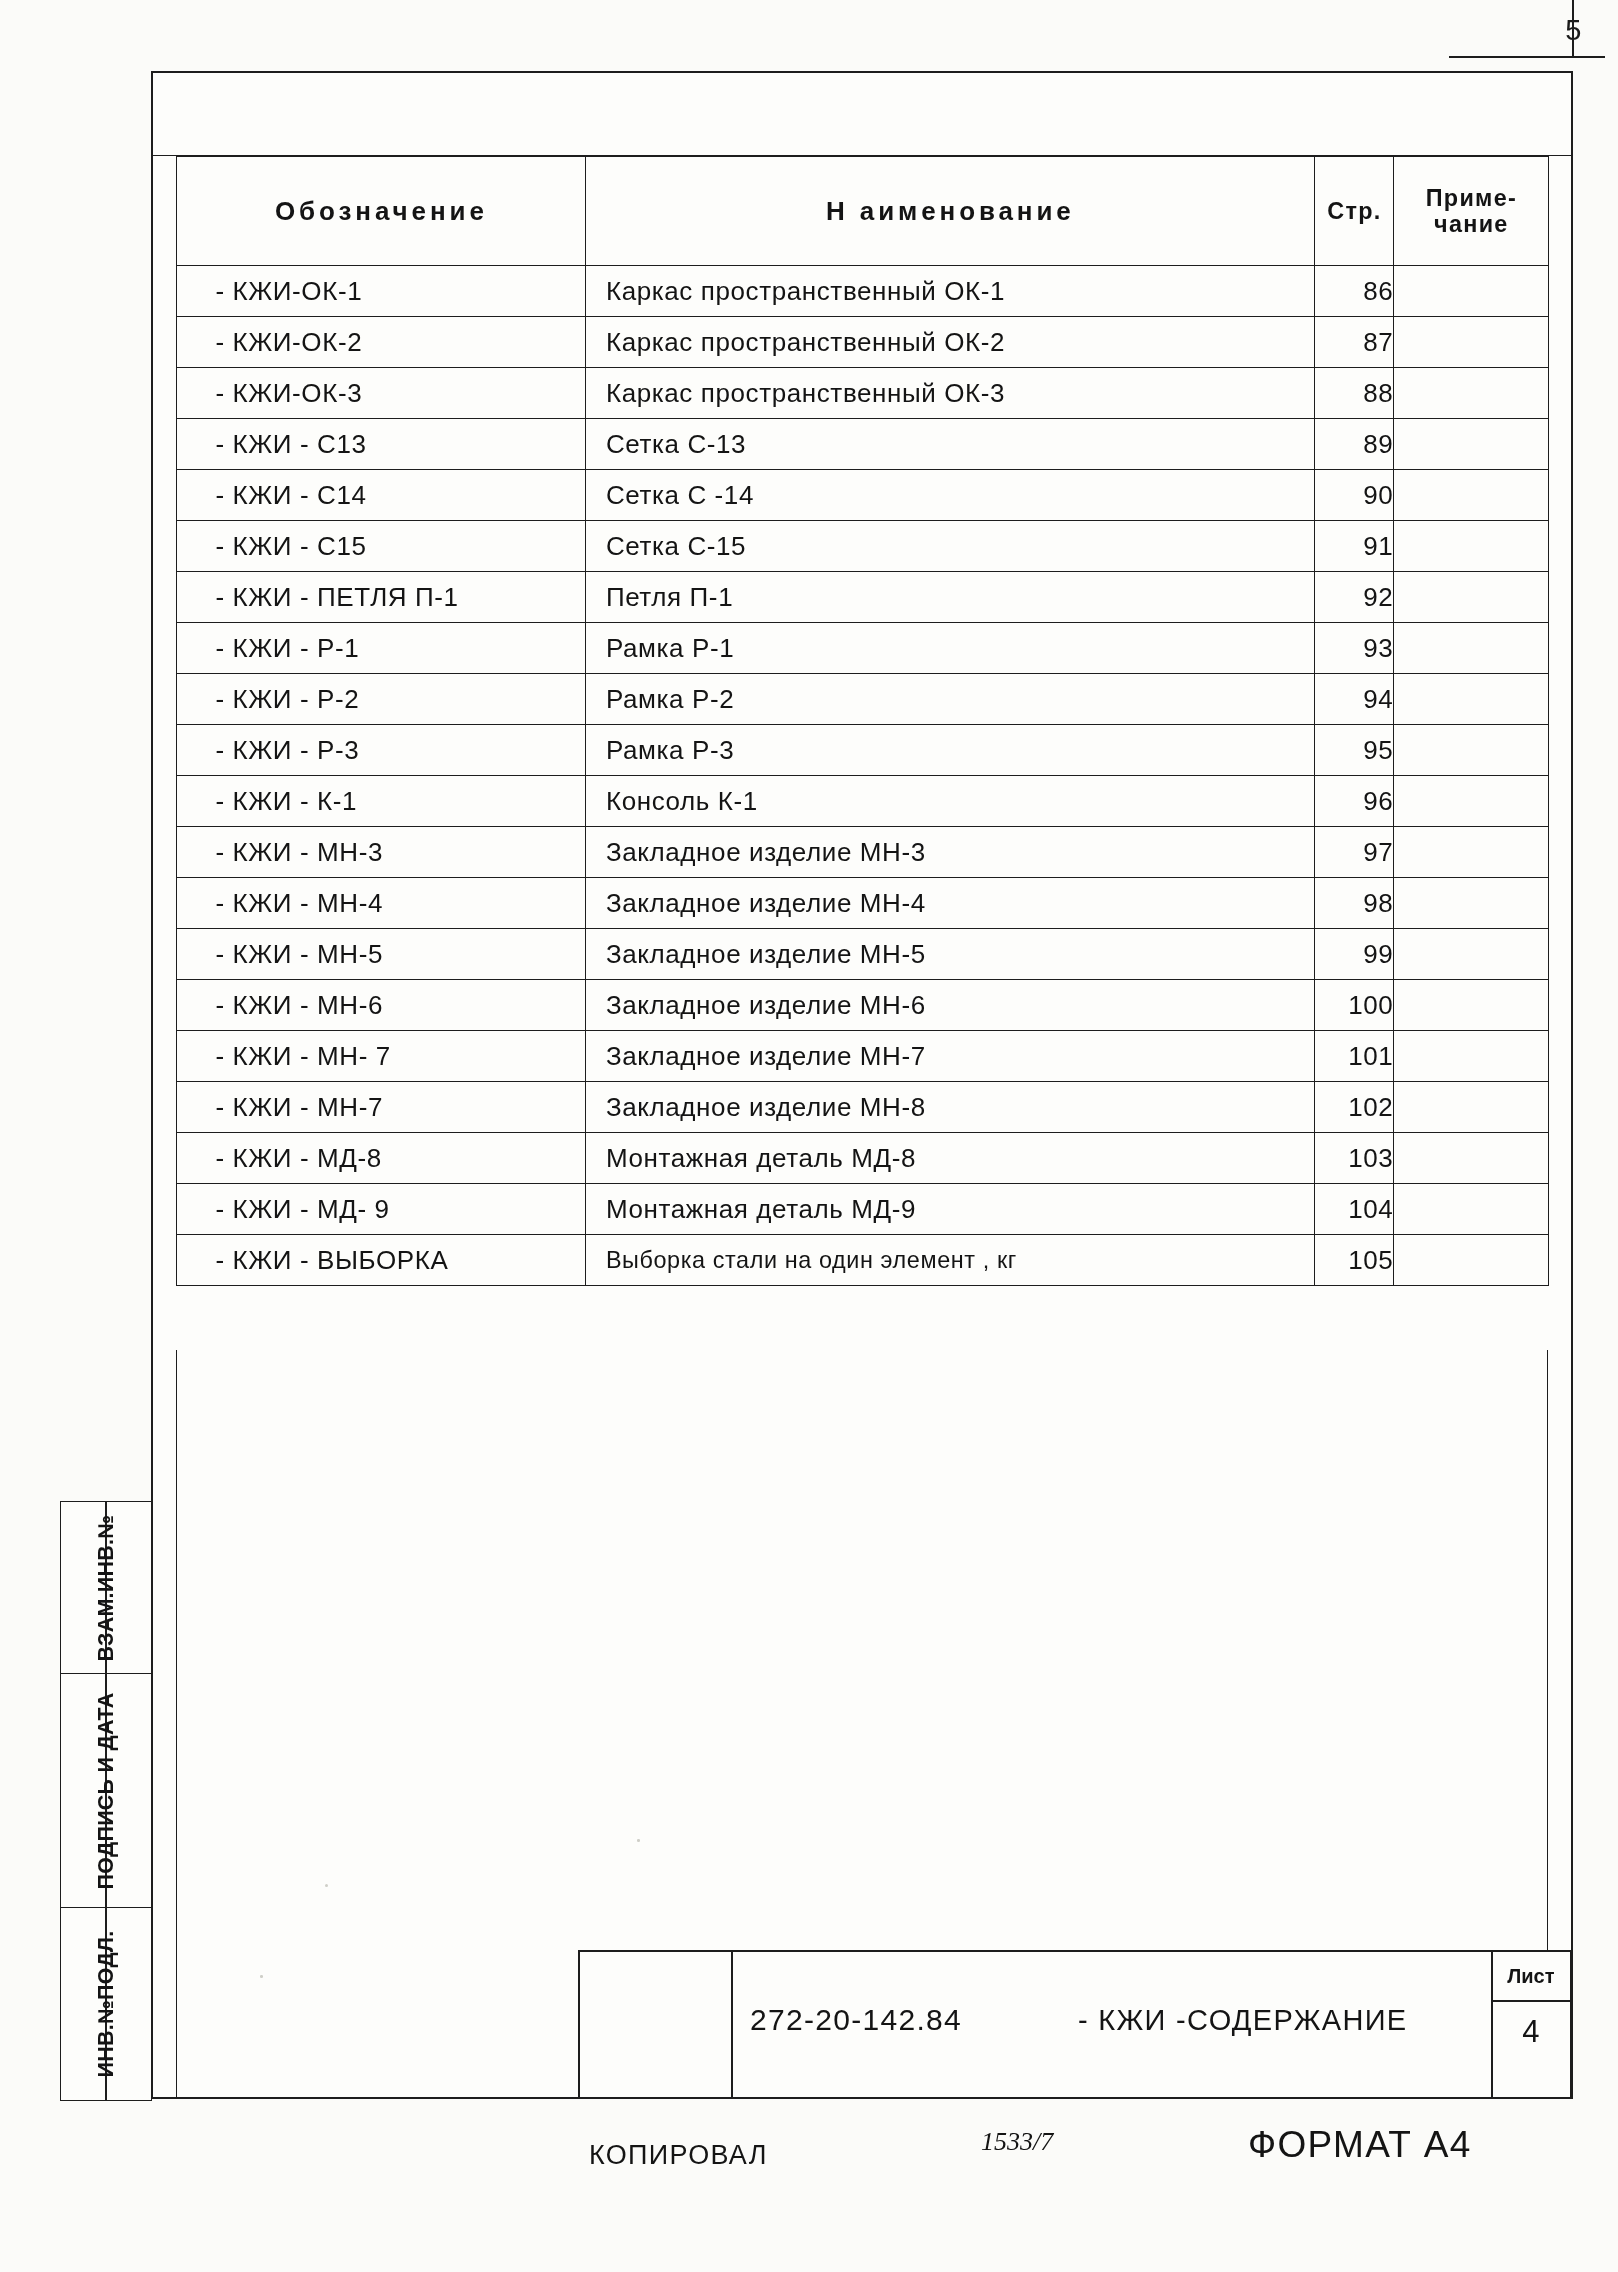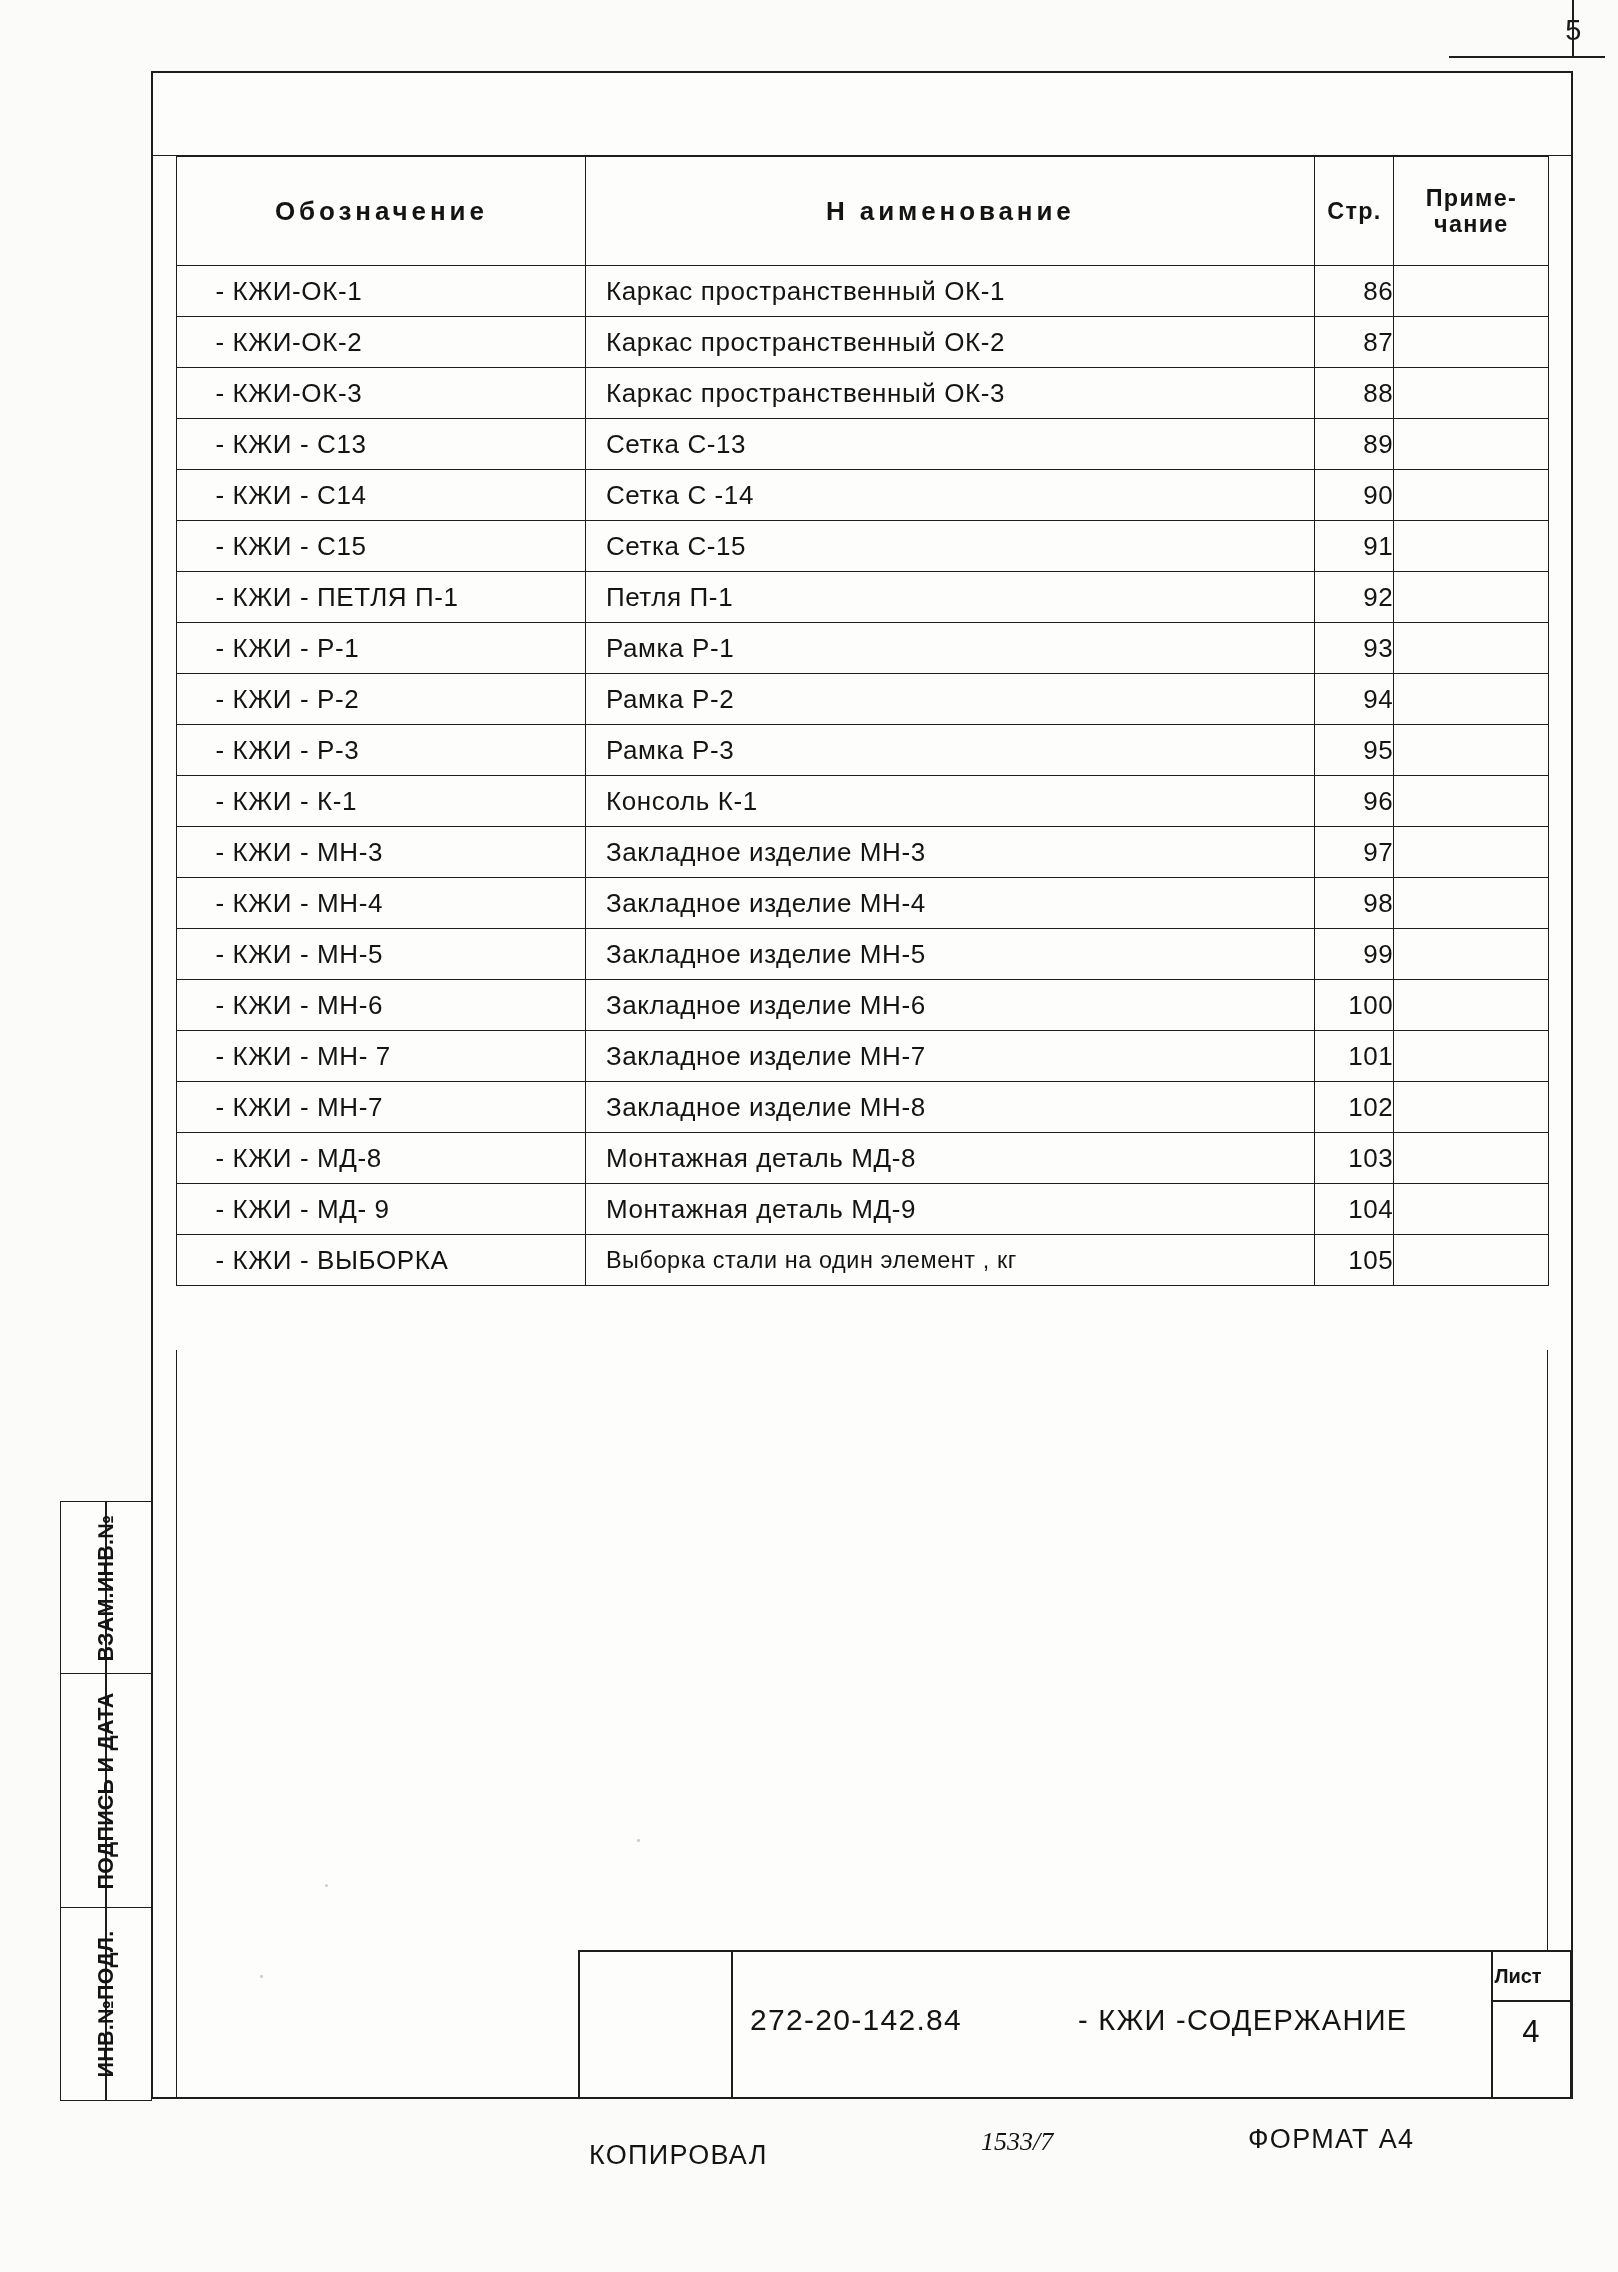--- a/index.html
+++ b/index.html
@@ -230,20 +230,21 @@
     font-size: 29px;
     letter-spacing: 1.3px;
     color: #141414;
     white-space: nowrap;
   }
   .tb-sheet-label {
     position: absolute;
     right: 2.6px;
     top: 13px;
     width: 73px;
+    text-align: center;
     font-size: 20px;
     font-weight: 700;
     color: #141414;
   }
   .tb-sheet-num {
     position: absolute;
     right: 2.6px;
     top: 62px;
     width: 73px;
     text-align: center;
@@ -270,21 +271,21 @@
     position: absolute;
     left: 409px; top: 2.6px;
     font-size: 26px;
     font-style: italic;
     color: #141414;
     font-family: Liberation Serif, serif;
   }
   .footer .f-format {
     position: absolute;
     left: 676px; top: 0;
-    font-size: 27px;
+    font-size: 37px;
     letter-spacing: 1.3px;
     color: #141414;
   }
 
   
   .speckle {
     position: absolute;
     background: #cfcfc8;
     border-radius: 50%;
   }

